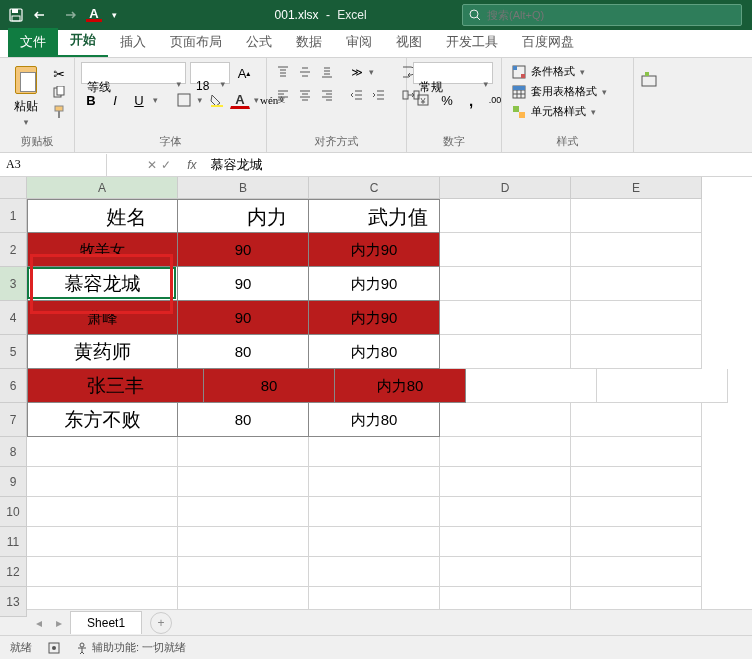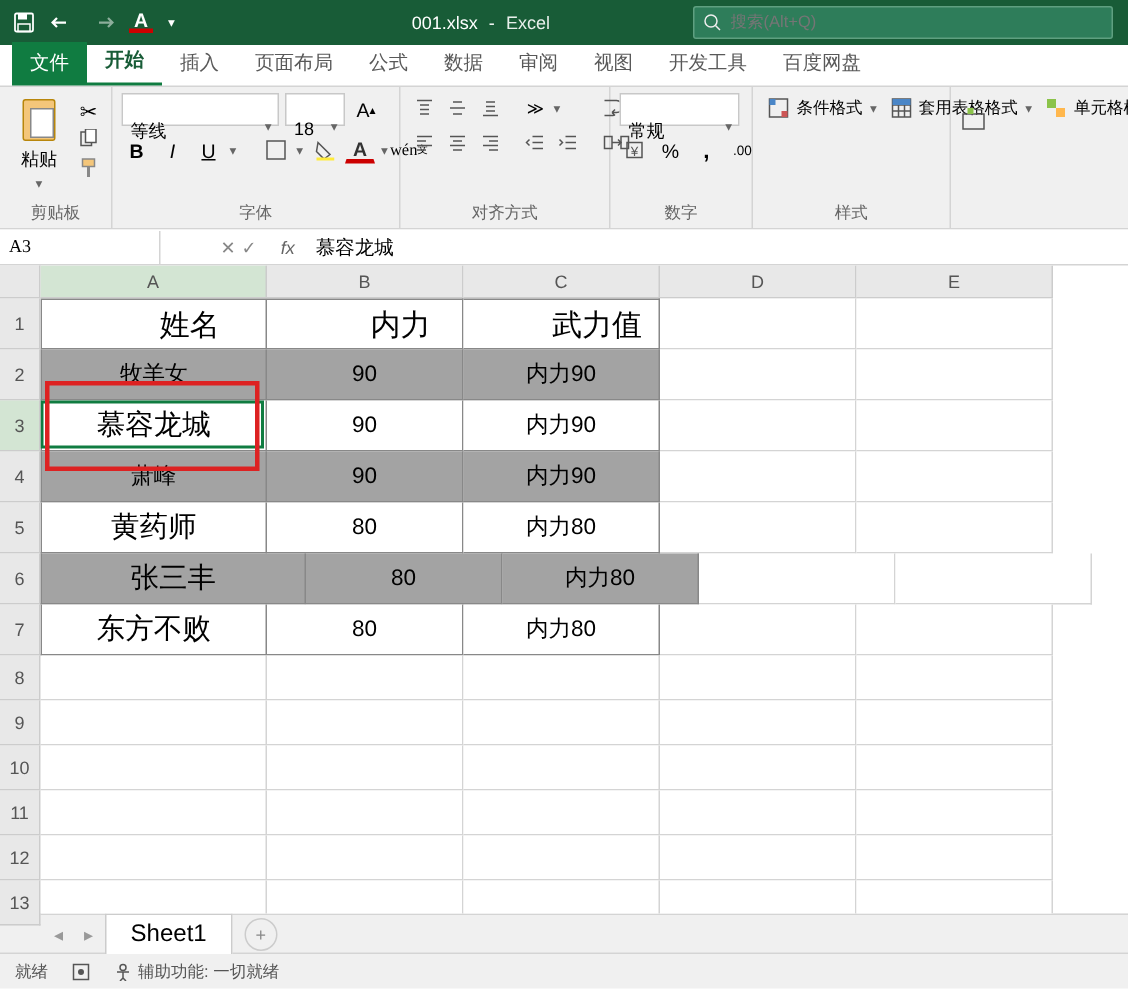--- a/index.html
+++ b/index.html
@@ -61,29 +61,29 @@
 .rh.sel { background: #d3e5d3; }
 .rh.short { height: 30px; line-height: 30px; }
 
 .grid-body { position: relative; }
 .grid-row { display: flex; }
 .cell { height: 34px; border-right: 1px solid #d4d4d4; border-bottom: 1px solid #d4d4d4; line-height: 34px; text-align: center; font-size: 15px; background: #fff; cursor: cell; }
 .cell.hdr { font-size: 20px; font-weight: 400; padding-left: 48px; }
 .cell.data { border-right: 1px solid #888; border-bottom: 1px solid #888; }
 .cell.data-left { border-left: 1px solid #888; }
 .cell.data-top { border-top: 1px solid #888; }
-.cell.banded { background: #a3a3a3; }
+.cell.banded { background: #b91c1c; }
 .cell.short { height: 30px; line-height: 30px; }
 
 .active-cell-ring { position: absolute; border: 2px solid #107c41; pointer-events: none; }
 .red-box { position: absolute; border: 3px solid #d22; pointer-events: none; }
 
 .sheet-tabs { height: 26px; border-top: 1px solid #d4d4d4; background: #f0f0f0; display: flex; align-items: center; padding-left: 30px; gap: 2px; }
 .stab-nav { color: #999; padding: 0 6px; cursor: pointer; }
-.stab { background: #fff; border: 1px solid #ccc; border-bottom: none; padding: 4px 16px; font-size: 16px; cursor: pointer; }
+.stab { background: #fff; border: 1px solid #ccc; border-bottom: none; padding: 4px 16px; font-size: 12px; cursor: pointer; }
 .stab-add { width: 22px; height: 22px; border: 1px solid #ccc; border-radius: 50%; text-align: center; line-height: 20px; margin-left: 6px; cursor: pointer; color: #888; }
 
 .statusbar { height: 24px; background: #f0f0f0; border-top: 1px solid #d4d4d4; display: flex; align-items: center; padding: 0 10px; gap: 16px; font-size: 11px; color: #555; }
 
 svg { display: block; }
 </style>
 </head>
 <body>
 
 <div class="titlebar">
@@ -285,21 +285,21 @@
           </div>
         <div class="btn-s" style="font-size:13px">%</div>
         <div class="btn-s" style="font-size:15px;font-weight:bold">,</div>
         <div class="btn-s" style="font-size:9px">.00</div>
       </div>
     </div>
     <div class="ribbon-group-label">数字</div>
   </div>
 
   <div class="ribbon-group style-group">
-    <div class="ribbon-group-body" style="flex-direction:row;gap:1px">
+    <div class="ribbon-group-body" style="flex-direction:column;gap:1px">
       <div class="style-item">
         <svg class="style-ico" viewBox="0 0 14 14">
             <rect x="1" y="1" width="12" height="12" fill="none" stroke="#555"></rect>
             <rect x="1" y="1" width="4" height="4" fill="#4a86c7"></rect>
             <rect x="9" y="9" width="4" height="4" fill="#c55"></rect>
           </svg>
         <span>条件格式</span>
           <span style="font-size:9px;color:#666">▾</span>
       </div>
       <div class="style-item">

